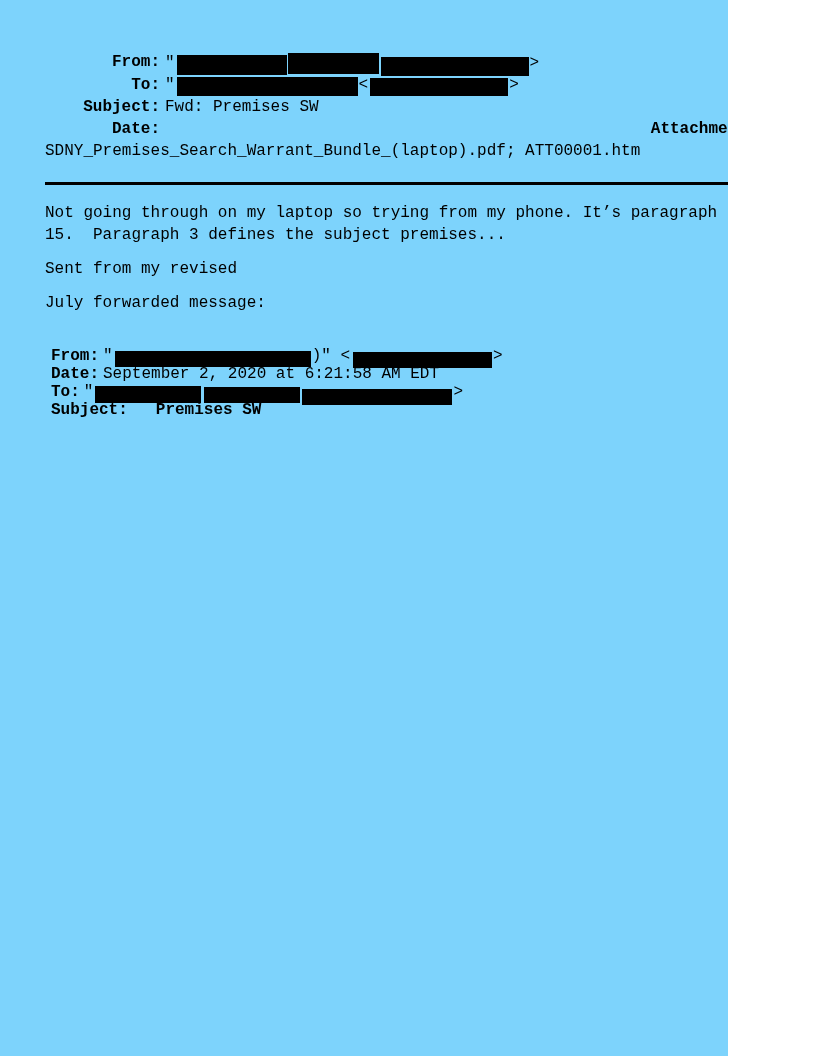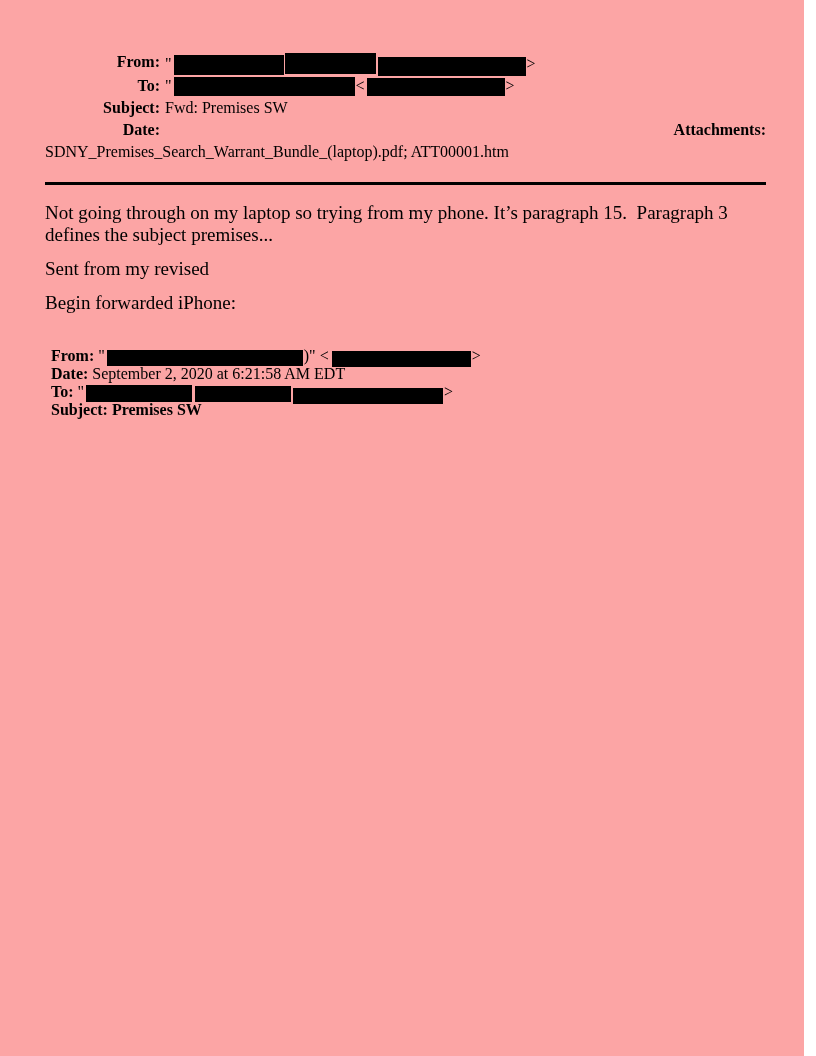--- a/index.html
+++ b/index.html
@@ -1,22 +1,22 @@
 <!DOCTYPE html>
 <html><head>
 <meta charset="utf-8">
 <style>
   html, body { margin: 0; padding: 0; background: #ffffff; }
   .page {
     position: relative;
-    width: 804px;
+    width: 728px;
     height: 1056px;
-    background: #fca5a5;
+    background: #7dd3fc;
     color: #000000;
-    font-family: Liberation Serif, serif;
+    font-family: Liberation Mono, monospace;
     overflow: hidden;
   }
 
   
   .header-block {
     position: absolute;
     top: 51px;
     left: 45px;
     width: 721px;
     display: grid;
@@ -51,36 +51,36 @@
     height: 3px;
     background: #000000;
   }
 
   
   .body-section {
     position: absolute;
     top: 202px;
     left: 45px;
     width: 706px;
-    font-size: 19px;
+    font-size: 16px;
     line-height: 22px;
   }
   .para { margin: 0 0 12px 0; white-space: pre-wrap; }
 
   
   .fwd-block {
     position: absolute;
     top: 347px;
     left: 51px;
     font-size: 16px;
     line-height: 18px;
   }
   .fwd-line { white-space: nowrap; }
   .fwd-lbl { font-weight: bold; margin-right: 4px; }
-  .fwd-bold { font-weight: bold; }
+  .fwd-bold { font-weight: bold; margin-left: 24px; }
   .fbar-from1 { width: 196px; height: 16px; top: 2px; margin-left: 2px; }
   .fbar-from2 { width: 139px; height: 16px; top: 3px; margin-left: 2px; }
   .fbar-to1   { width: 106px; height: 17px; top: 2px; margin-left: 2px; }
   .fbar-to2   { width: 96px;  height: 16px; top: 2px; margin-left: 3px; }
   .fbar-to3   { width: 150px; height: 16px; top: 4px; margin-left: 2px; }
 </style>
 </head>
 <body>
 
 <div class="page">
@@ -99,21 +99,21 @@
 
     <div class="hlabel">Attachments:</div>
     <div class="hvalue">SDNY_Premises_Search_Warrant_Bundle_(laptop).pdf; ATT00001.htm</div>
   </div>
 
   <div class="divider"></div>
 
   <div class="body-section">
     <p class="para">Not going through on my laptop so trying from my phone. It’s paragraph 15.  Paragraph 3 defines the subject premises...</p>
     <p class="para">Sent from my revised</p>
-    <p class="para">Begin forwarded iPhone:</p>
+    <p class="para">July forwarded message:</p>
   </div>
 
   <div class="fwd-block">
     <div class="fwd-line"><span class="fwd-lbl">From:</span><span>"</span><span class="bar fbar-from1"></span><span class="sep">)" &lt;</span><span class="bar fbar-from2"></span><span class="sep">&gt;</span></div>
 
     <div class="fwd-line"><span class="fwd-lbl">Date:</span><span>September 2, 2020 at 6:21:58 AM EDT</span></div>
 
     <div class="fwd-line"><span class="fwd-lbl">To:</span><span>"</span><span class="bar fbar-to1"></span><span class="bar fbar-to2"></span><span class="bar fbar-to3"></span><span class="sep">&gt;</span></div>
 
     <div class="fwd-line"><span class="fwd-lbl">Subject:</span><span class="fwd-bold">Premises SW</span></div>

